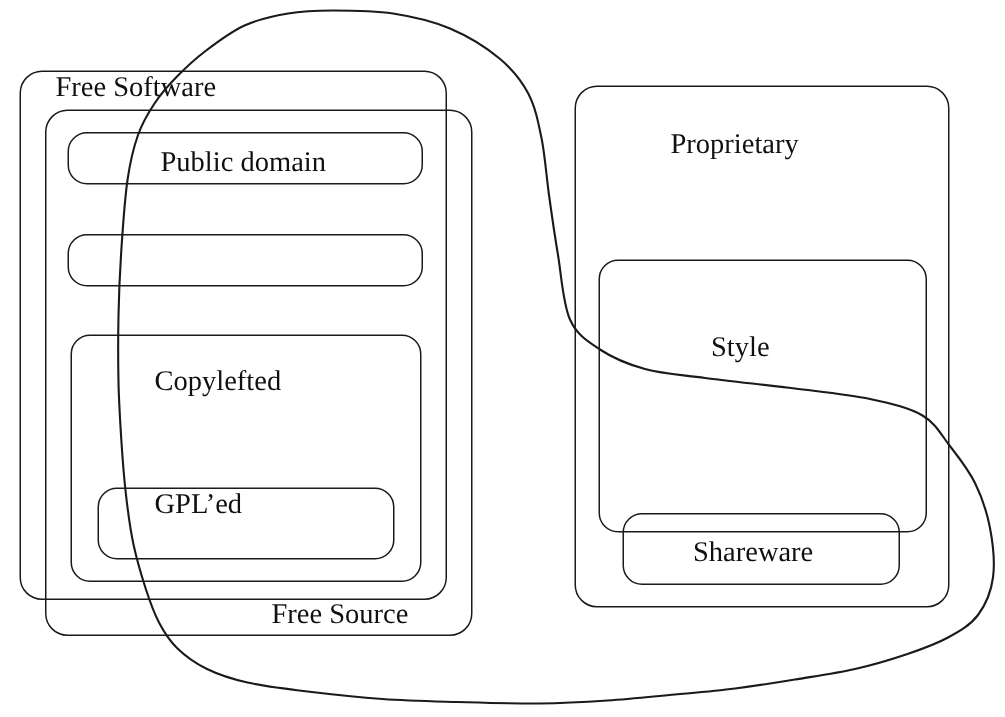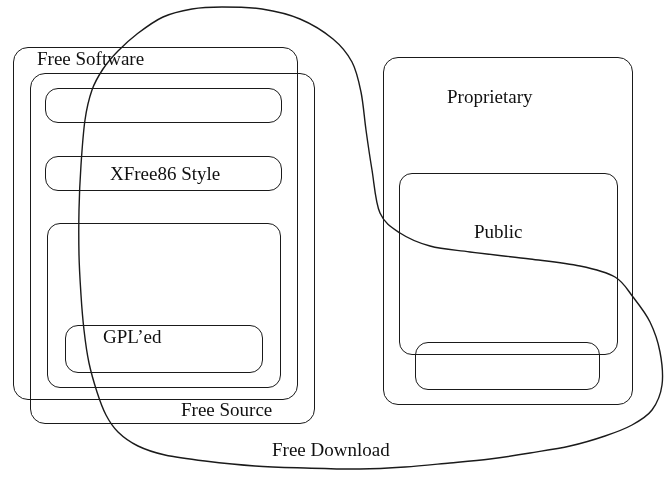--- a/index.html
+++ b/index.html
@@ -54,24 +54,25 @@
   <div class="box small" style="left:45px;  top:88px;  width:237px; height:35px;"></div>
   <div class="box small" style="left:45px;  top:156px; width:237px; height:35px;"></div>
   <div class="box small" style="left:47px;  top:223px; width:234px; height:165px;"></div>
   <div class="box small" style="left:65px;  top:325px; width:198px; height:48px;"></div>
 
   <div class="box big" style="left:383px; top:57px;  width:250px; height:348px;"></div>
   <div class="box small" style="left:399px; top:173px; width:219px; height:182px;"></div>
   <div class="box small" style="left:415px; top:342px; width:185px; height:48px;"></div>
 
   <div class="lbl" style="left:37px;  top:49px;">Free Software</div>
-  <div class="lbl" style="left:110px; top:164px;">XFree86 Style</div>
+  <div class="lbl" style="left:107px; top:99px;">Public domain</div>
+  <div class="lbl" style="left:103px; top:245px;">Copylefted</div>
   <div class="lbl" style="left:103px; top:327px;">GPL’ed</div>
   <div class="lbl" style="left:181px; top:400px;">Free Source</div>
   <div class="lbl" style="left:447px; top:87px;text-align:center;">Proprietary</div>
-  <div class="lbl" style="left:474px; top:222px;">Public</div>
-  <div class="lbl" style="left:272px; top:440px;">Free Download</div>
+  <div class="lbl" style="left:474px; top:222px;">Style</div>
+  <div class="lbl" style="left:462px; top:359px;">Shareware</div>
 
   <svg id="curve-overlay" viewBox="0 0 670 478" xmlns="http://www.w3.org/2000/svg">
     <path id="fd-path" d="M 222,7 C 233.7,7.0 249.0,7.0 262,9 C 275.0,11.0 288.2,14.0 300,19 C 311.8,24.0 324.3,31.8 333,39 C 341.7,46.2 347.3,53.2 352,62 C 356.7,70.8 358.7,80.7 361,92 C 363.3,103.3 364.2,117.0 366,130 C 367.8,143.0 369.7,156.2 372,170 C 374.3,183.8 375.3,202.5 380,213 C 384.7,223.5 391.7,227.5 400,233 C 408.3,238.5 418.3,242.8 430,246 C 441.7,249.2 453.3,249.8 470,252 C 486.7,254.2 511.7,256.7 530,259 C 548.3,261.3 565.8,263.0 580,266 C 594.2,269.0 606.2,271.8 615,277 C 623.8,282.2 627.2,289.5 633,297 C 638.8,304.5 645.5,312.8 650,322 C 654.5,331.2 658.0,341.5 660,352 C 662.0,362.5 663.3,375.3 662,385 C 660.7,394.7 657.0,403.3 652,410 C 647.0,416.7 639.8,420.7 632,425 C 624.2,429.3 615.3,432.5 605,436 C 594.7,439.5 582.5,443.2 570,446 C 557.5,448.8 543.3,450.8 530,453 C 516.7,455.2 503.3,457.3 490,459 C 476.7,460.7 464.2,461.7 450,463 C 435.8,464.3 420.0,466.0 405,467 C 390.0,468.0 376.7,468.8 360,469 C 343.3,469.2 322.5,468.5 305,468 C 287.5,467.5 271.7,467.2 255,466 C 238.3,464.8 220.0,462.8 205,461 C 190.0,459.2 176.2,457.5 165,455 C 153.8,452.5 145.8,449.8 138,446 C 130.2,442.2 123.3,437.2 118,432 C 112.7,426.8 109.5,421.7 106,415 C 102.5,408.3 99.8,400.7 97,392 C 94.2,383.3 91.2,373.3 89,363 C 86.8,352.7 85.3,341.3 84,330 C 82.7,318.7 81.8,307.5 81,295 C 80.2,282.5 79.3,269.2 79,255 C 78.7,240.8 78.7,225.0 79,210 C 79.3,195.0 80.0,180.0 81,165 C 82.0,150.0 83.2,132.5 85,120 C 86.8,107.5 89.0,98.5 92,90 C 95.0,81.5 98.7,75.5 103,69 C 107.3,62.5 112.3,56.8 118,51 C 123.7,45.2 129.5,39.7 137,34 C 144.5,28.3 153.8,21.2 163,17 C 172.2,12.8 182.2,10.7 192,9 C 201.8,7.3 210.3,7.0 222,7 Z"></path>
   </svg>
 
 </div>
 
 </body></html>

